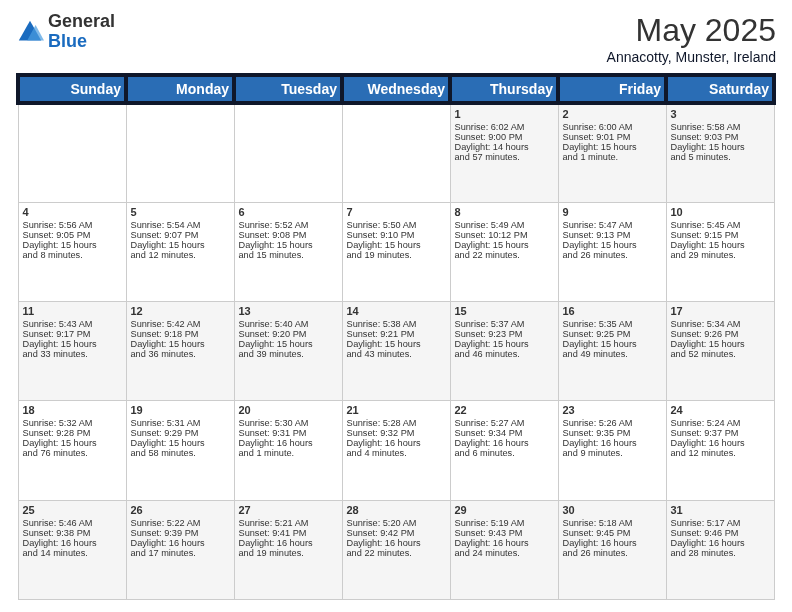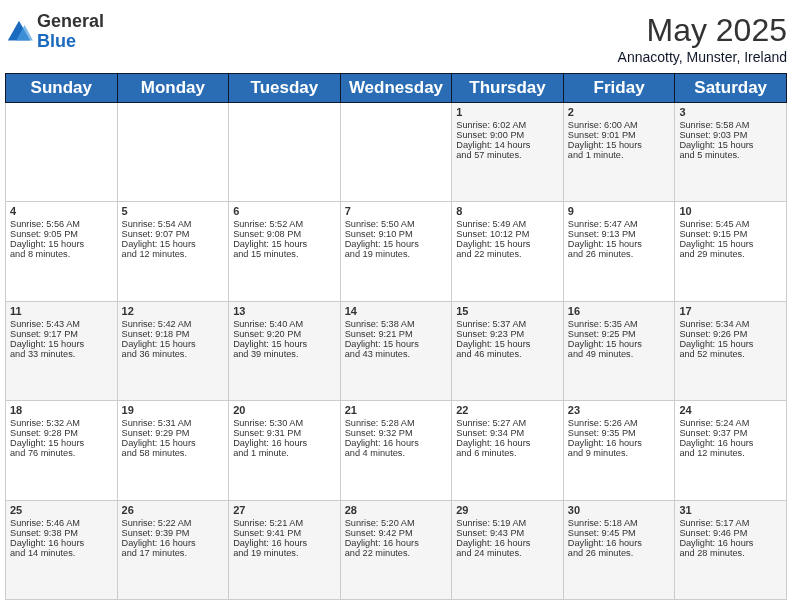--- a/index.html
+++ b/index.html
@@ -6,21 +6,21 @@
     body {
       font-family: Arial, sans-serif;
       background: #fff;
       width: 792px;
       height: 612px;
       overflow: hidden;
     }
     .page {
       width: 792px;
       height: 612px;
-      padding: 12px 5px;
+      padding: 12px 16px;
       display: flex;
       flex-direction: column;
     }
     .header {
       display: flex;
       justify-content: space-between;
       align-items: flex-start;
       margin-bottom: 8px;
     }
     .logo {
@@ -61,25 +61,25 @@
     }
     table {
       width: 100%;
       border-collapse: collapse;
       flex: 1;
       table-layout: fixed;
     }
     thead tr th {
       background-color: #2a6db5;
       color: #fff;
-      font-size: 17px;
+      font-size: 14px;
       font-weight: bold;
       padding: 4px 3px;
-      text-align: center;
-      border: 1px solid #0f172a;
+      text-align: right;
+      border: 4px solid #0f172a;
     }
     tbody tr td {
       border: 1px solid #ccc;
       vertical-align: top;
       padding: 3px 4px;
       font-size: 9.2px;
       color: #333;
       height: 80px;
       background: #fff;
     }

